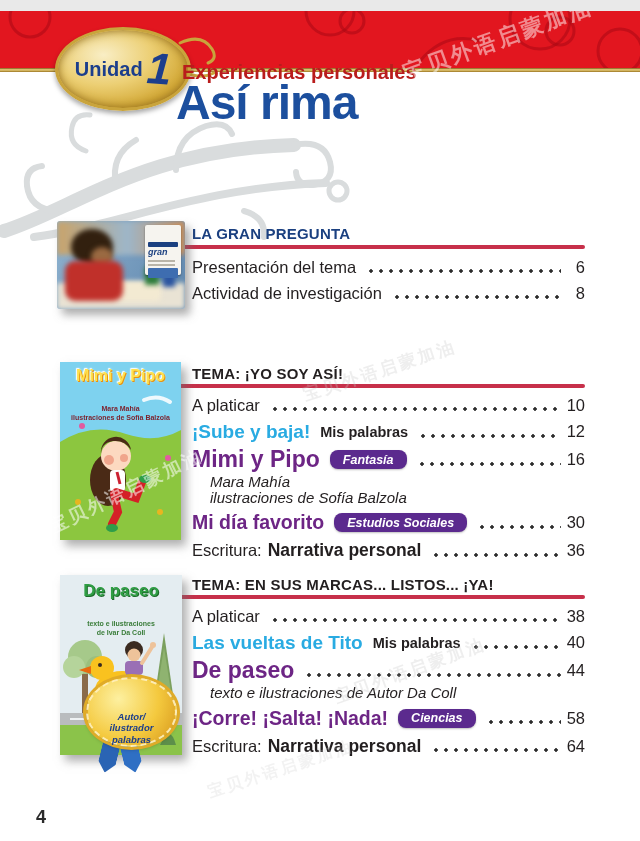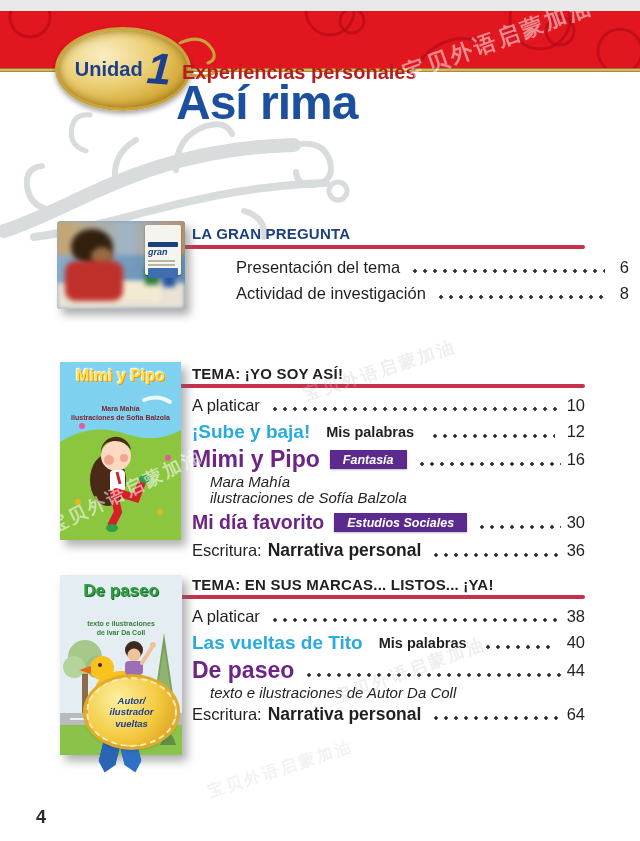--- a/index.html
+++ b/index.html
@@ -35,29 +35,29 @@
   .sec-heading.black{color:#231f20;}
   .red-rule{position:absolute;left:171px;width:414px;height:4px;background:#c7304a;z-index:2;border-radius:2px;}
 
   .rows{position:absolute;left:192px;width:393px;z-index:4;}
   .row{display:flex;align-items:center;}
   .row .leader{flex:1;height:14px;margin:0 6px 0 8px;
     background-image:radial-gradient(circle,#2b2b2b 1.5px,transparent 1.9px);
     background-size:10px 14px;background-repeat:repeat-x;background-position:2px 4px;}
   .row .pnum{font-size:16.5px;color:#231f20;min-width:18px;text-align:right;}
   .r-plain{height:26px;font-size:16.5px;}
-  .r-cyan{height:27px;gap:6px;}
+  .r-cyan{height:27px;}
   .r-cyan .ct{font-size:19px;font-weight:bold;color:#29abe2;}
   .r-cyan .tag{font-size:14.5px;font-weight:bold;color:#231f20;margin-left:10px;}
   .r-purple-lg{height:29px;}
   .r-purple-lg .pt{font-size:23px;font-weight:bold;color:#6d2585;}
   .r-purple{height:29px;}
   .r-purple .pt{font-size:19.5px;font-weight:bold;color:#6d2585;}
   .pill{background:#5b2a8e;color:#ffffff;font-size:12.5px;font-weight:bold;font-style:italic;
-        padding:2.5px 13px;border-radius:0;margin-left:10px;white-space:nowrap;
+        padding:2.5px 13px;border-radius:8px;margin-left:10px;white-space:nowrap;
         box-shadow:0 1px 2px rgba(0,0,0,.25);}
   .r-credit{font-size:15px;font-style:italic;margin-left:18px;line-height:15.5px;}
   .r-escritura{height:27px;}
   .r-escritura .pre{font-size:16.5px;}
   .r-escritura .bld{font-size:17.5px;font-weight:bold;margin-left:6px;}
 
   
   .thumb-shadow{box-shadow:5px 6px 9px rgba(110,110,110,.55);}
 
   .photo-thumb{position:absolute;left:57px;top:210px;width:128px;height:88px;border-radius:3px;
@@ -94,21 +94,21 @@
 
   
   .medal-wrap{position:absolute;left:24px;top:102px;width:74px;height:110px;}
   .ribbon{position:absolute;width:18px;height:36px;background:#2f6fc4;
           clip-path:polygon(0 0,100% 0,100% 72%,50% 100%,0 72%);}
   .ribbon.rl{left:16px;top:60px;transform:rotate(14deg);background:#2a64b4;}
   .ribbon.rr{left:38px;top:60px;transform:rotate(-14deg);}
   .medal{position:absolute;left:2px;top:0;width:91px;height:70px;border-radius:50%;
      background:radial-gradient(circle at 35% 30%,#fdf0a0,#f4c93e 55%,#d89a1e 95%);
      border:2px dashed rgba(255,240,190,.9);box-shadow:0 0 0 3px #e0ab27,0 2px 4px rgba(0,0,0,.35);
-     box-sizing:border-box;display:flex;flex-direction:column;align-items:center;justify-content:center;}
+     box-sizing:border-box;display:flex;flex-direction:column;align-items:center;justify-content:flex-end;}
   .medal div{font-size:9.5px;font-weight:bold;font-style:italic;color:#1c3e8c;line-height:11.5px;}
 
   
   .page-num{position:absolute;left:36px;top:796px;font-size:18px;font-weight:bold;color:#2a2a2a;}
   .wm{position:absolute;z-index:50;font-weight:bold;letter-spacing:3px;pointer-events:none;
       font-family:"DejaVu Sans",sans-serif;white-space:nowrap;}
   .wm1{left:398px;top:14px;font-size:22px;color:rgba(255,255,255,.5);transform:rotate(-20deg);}
   .wm2{left:300px;top:348px;font-size:17px;color:rgba(200,200,200,.30);transform:rotate(-18deg);}
   .wm3{left:42px;top:468px;font-size:18px;color:rgba(255,255,255,.55);transform:rotate(-26deg);z-index:55;}
   .wm4{left:330px;top:648px;font-size:17px;color:rgba(195,195,195,.28);transform:rotate(-20deg);}
@@ -177,21 +177,21 @@
       <div class="c-title">gran</div>
       <div class="c-line"></div>
       <div class="c-line"></div>
       <div class="c-box"></div>
     </div>
   </div>
 
   <div class="sec-heading navy" style="top:214px;">LA GRAN PREGUNTA</div>
   <div class="red-rule" style="top:234px;"></div>
 
-  <div class="rows" style="top:243px;padding-left:44px;">
+  <div class="rows" style="top:243px;">
     <div class="row r-plain">
       <span>Presentación del tema</span>
       <span class="leader"></span>
       <span class="pnum">6</span>
     </div>
     <div class="row r-plain">
       <span>Actividad de investigación</span>
       <span class="leader"></span>
       <span class="pnum">8</span>
     </div>
@@ -294,21 +294,21 @@
     <div class="cv-by">
       <div>texto e ilustraciones</div>
       <div>de Ivar Da Coll</div>
     </div>
     <div class="medal-wrap">
       <div class="ribbon rl"></div>
       <div class="ribbon rr"></div>
       <div class="medal">
         <div>Autor/</div>
         <div>ilustrador</div>
-        <div>vueltas</div>
+        <div>palabras</div>
       </div>
     </div>
   </div>
 
   <div class="sec-heading black" style="top:565px;">TEMA: EN SUS MARCAS... LISTOS... ¡YA!</div>
   <div class="red-rule" style="top:584px;"></div>
 
   <div class="rows" style="top:592px;">
     <div class="row r-plain">
       <span>A platicar</span>
@@ -320,20 +320,26 @@
       <span class="tag">Mis palabras</span>
       <span class="leader"></span>
       <span class="pnum">40</span>
     </div>
     <div class="row r-purple-lg">
       <span class="pt">De paseo</span>
       <span class="leader"></span>
       <span class="pnum">44</span>
     </div>
     <div class="r-credit">texto e ilustraciones de Autor Da Coll</div>
+    <div class="row r-purple" style="margin-top:3px;">
+      <span class="pt">¡Corre! ¡Salta! ¡Nada!</span>
+      <span class="pill">Ciencias</span>
+      <span class="leader"></span>
+      <span class="pnum">58</span>
+    </div>
     <div class="row r-escritura">
       <span class="pre">Escritura:</span>
       <span class="bld">Narrativa personal</span>
       <span class="leader"></span>
       <span class="pnum">64</span>
     </div>
   </div>
 
   <div class="page-num">4</div>
   <div class="wm wm1">宝贝外语启蒙加油</div>

